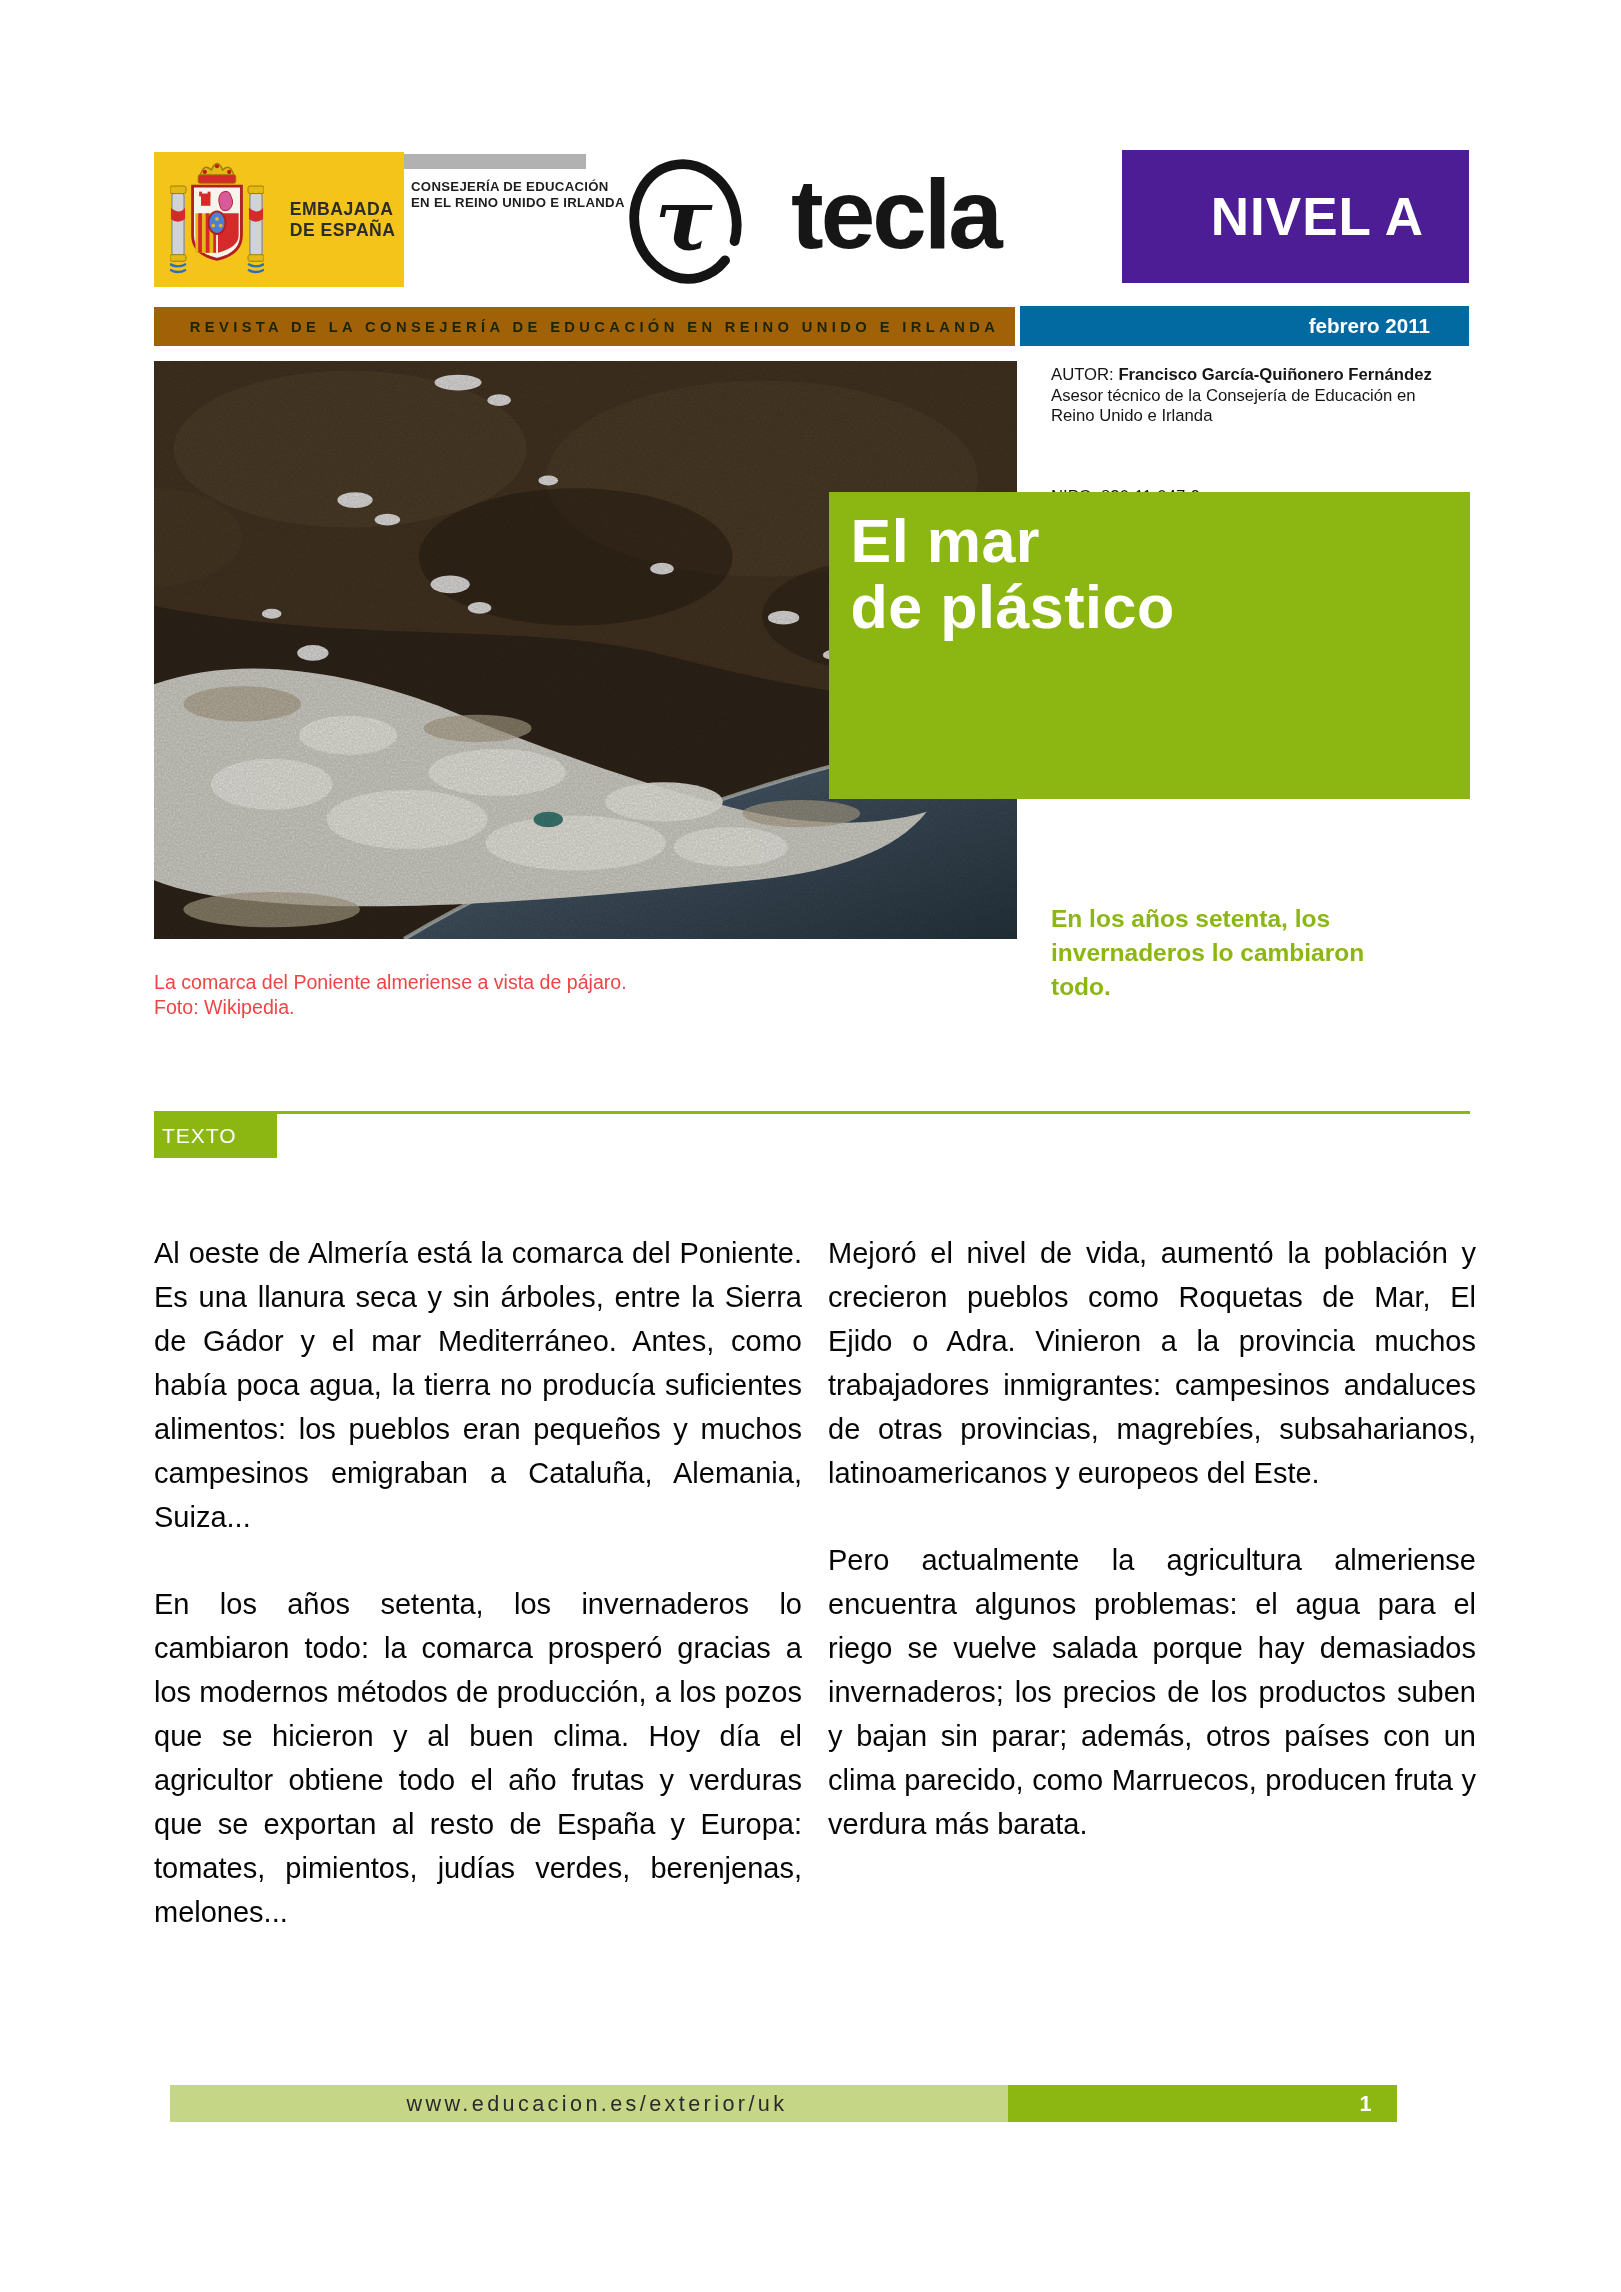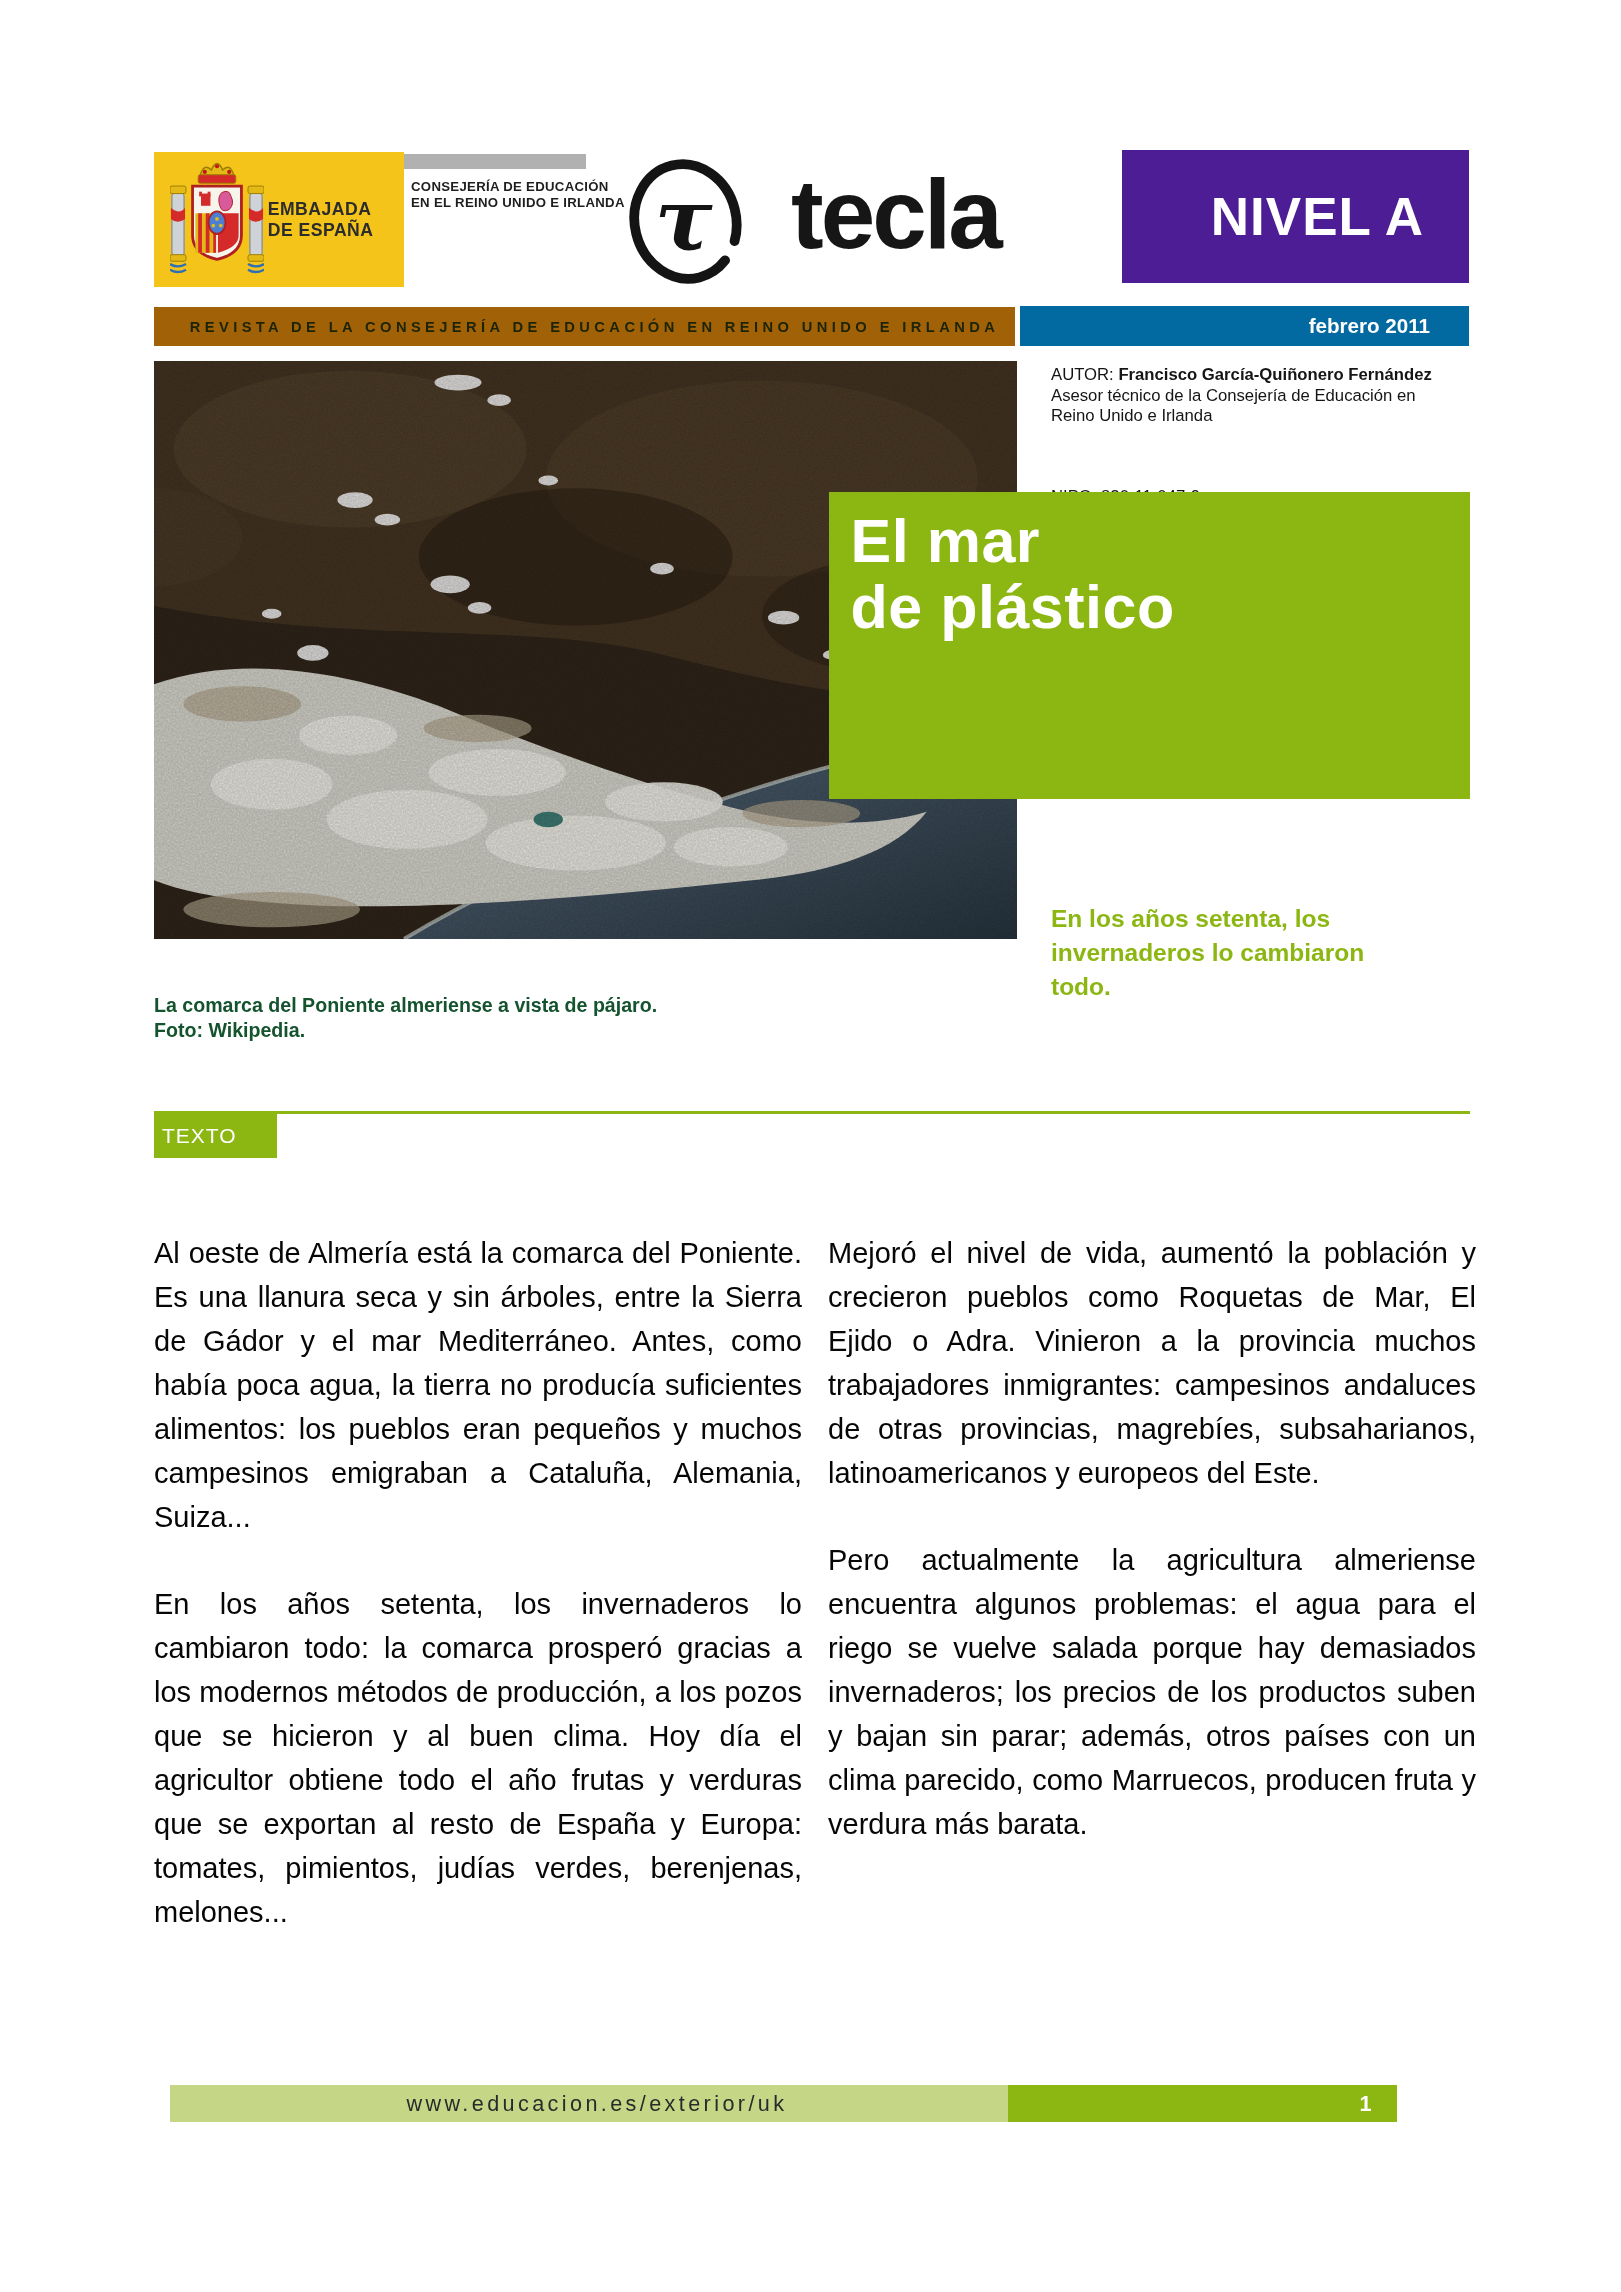--- a/index.html
+++ b/index.html
@@ -12,21 +12,21 @@
     font-family: "Liberation Sans", sans-serif;
     overflow: hidden;
   }
   .abs { position: absolute; }
 
   
   .embassy-box {
     left: 154px; top: 152px; width: 250px; height: 135px;
     background: #f5c41b;
     display: flex; align-items: center;
-    padding-left: 15.7px; gap: 4px;
+    padding-left: 15.7px; gap: 26px;
   }
   .embassy-text {
     font-size: 17.6px; font-weight: 600; color: #2c2c2c;
     line-height: 20.6px; letter-spacing: 0.5px;
   }
   .grey-bar { left: 404px; top: 154px; width: 182px; height: 14.7px; background: #b1b1b1; }
   .consejeria-text {
     left: 411px; top: 179px;
     font-size: 13.2px; font-weight: 600; color: #1e1e1e;
     line-height: 15.7px; letter-spacing: 0.3px;
@@ -70,21 +70,21 @@
     background: #8cb612; color: #ffffff;
     padding: 15.7px 9.8px 0 21.6px;
     font-size: 61px; font-weight: 700; line-height: 66px; letter-spacing: 0.5px;
   }
   .intro-highlight {
     left: 1051px; top: 902px; width: 361px;
     font-size: 24.5px; font-weight: 700; color: #8cb612; line-height: 34px;
   }
   .photo-caption {
     left: 154px; top: 970px; width: 686px;
-    font-size: 19.6px; font-weight: 700; color: #14532d; line-height: 24.5px; margin-top: 23px;
+    font-size: 19.6px; font-weight: 400; color: #ef4444; line-height: 24.5px;
   }
 
   
   .section-rule { left: 154px; top: 1111px; width: 1316px; height: 2.9px; background: #8cb612; }
   .section-label {
     left: 154px; top: 1113px; width: 123px; height: 45px;
     background: #8cb612; color: #ffffff;
     display: flex; align-items: center; padding-left: 8px;
     font-size: 21px; font-weight: 500; letter-spacing: 1px;
   }

